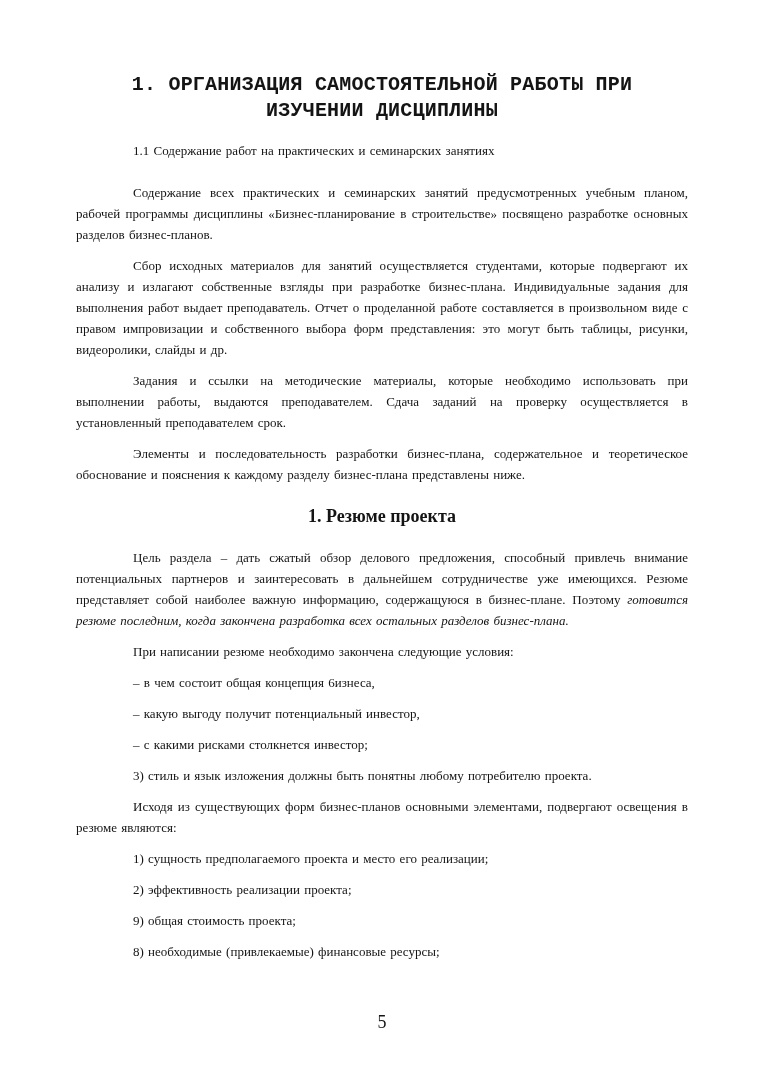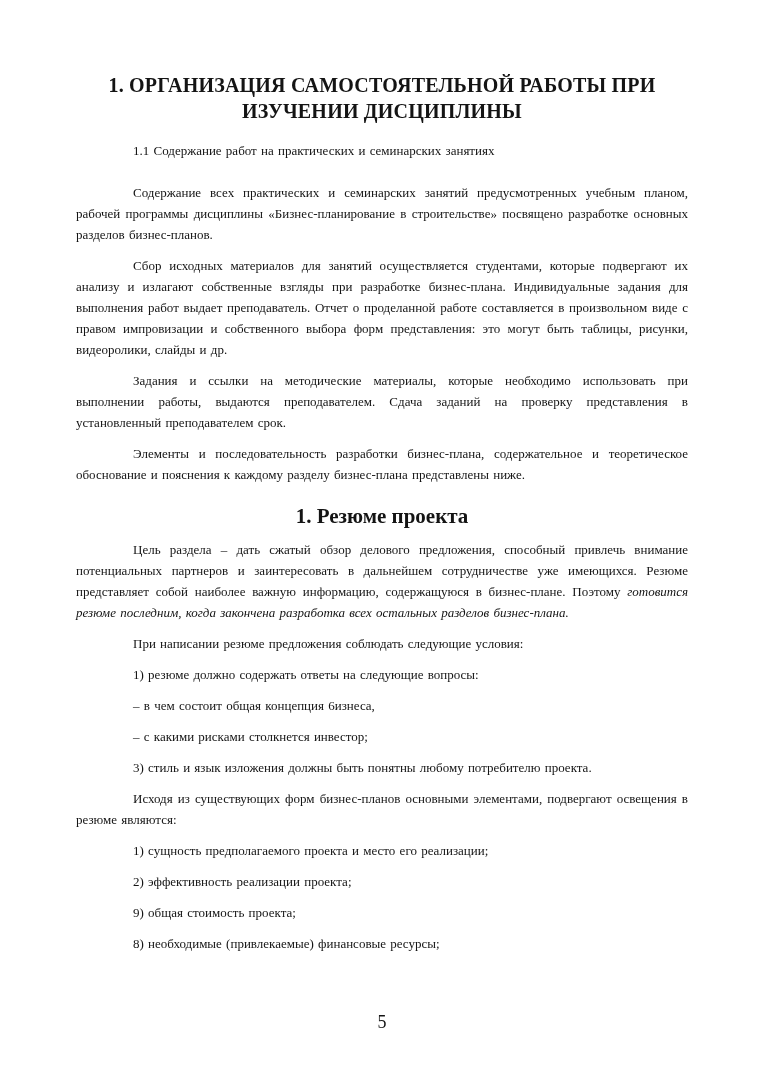--- a/index.html
+++ b/index.html
@@ -18,37 +18,38 @@
     color: #141414;
     overflow: hidden;
   }
   .title {
     margin: 0 0 16px 0;
     font-size: 20px;
     line-height: 26px;
     font-weight: bold;
     text-align: center;
     letter-spacing: 0.2px;
+    font-family: Liberation Mono, monospace;
   }
   .title .tline { display: block; }
   .para {
     margin: 10px;
     font-size: 13px;
     line-height: 21px;
     text-align: justify;
     text-indent: 57px;
     word-spacing: 1px;
   }
   .subheading {
     margin-bottom: 21px;
     text-align: left;
   }
   .section-heading {
-    margin: 21px 0 12px 0;
-    font-size: 21px;
+    margin: 21px 0 20px 0;
+    font-size: 18px;
     line-height: 21px;
     font-weight: bold;
     text-align: center;
     text-indent: 0;
   }
   .italic-run { font-style: italic; }
   .page-footer {
     position: absolute;
     left: 0;
     right: 0;
@@ -65,31 +66,31 @@
 
   <h1 class="title">
     <span class="tline">1. ОРГАНИЗАЦИЯ САМОСТОЯТЕЛЬНОЙ РАБОТЫ ПРИ</span>
     <span class="tline">ИЗУЧЕНИИ ДИСЦИПЛИНЫ</span>
   </h1>
 
   <p class="para subheading">1.1 Содержание работ на практических и семинарских занятиях</p>
 
   <p class="para">Содержание всех практических и семинарских занятий предусмотренных учебным планом, рабочей программы дисциплины «Бизнес-планирование в строительстве» посвящено разработке основных разделов бизнес-планов.</p>
   <p class="para">Сбор исходных материалов для занятий осуществляется студентами, которые подвергают их анализу и излагают собственные взгляды при разработке бизнес-плана. Индивидуальные задания для выполнения работ выдает преподаватель. Отчет о проделанной работе составляется в произвольном виде с правом импровизации и собственного выбора форм представления: это могут быть таблицы, рисунки, видеоролики, слайды и др.</p>
-  <p class="para">Задания и ссылки на методические материалы, которые необходимо использовать при выполнении работы, выдаются преподавателем. Сдача заданий на проверку представления в установленный преподавателем срок.</p>
+  <p class="para">Задания и ссылки на методические материалы, которые необходимо использовать при выполнении работы, выдаются преподавателем. Сдача заданий на проверку осуществляется в установленный преподавателем срок.</p>
   <p class="para">Элементы и последовательность разработки бизнес-плана, содержательное и теоретическое обоснование и пояснения к каждому разделу бизнес-плана представлены ниже.</p>
 
   <h2 class="section-heading">1. Резюме проекта</h2>
 
   <p class="para"><span>Цель раздела – дать сжатый обзор делового предложения, способный привлечь внимание потенциальных партнеров и заинтересовать в дальнейшем сотрудничестве уже имеющихся. Резюме представляет собой наиболее важную информацию, содержащуюся в бизнес-плане. Поэтому</span><span class="italic-run"> готовится резюме последним, когда закончена разработка всех остальных разделов бизнес-плана.</span></p>
 
-  <p class="para">При написании резюме предложения соблюдать следующие условия:</p>
+  <p class="para">При написании резюме необходимо закончена следующие условия:</p>
 
-  <p class="para">1) резюме должно содержать ответы на следующие вопросы:</p>
   <p class="para">– в чем состоит общая концепция 6изнеса,</p>
+  <p class="para">– какую выгоду получит потенциальный инвестор,</p>
   <p class="para">– с какими рисками столкнется инвестор;</p>
   <p class="para">3) стиль и язык изложения должны быть понятны любому потребителю проекта.</p>
 
   <p class="para">Исходя из существующих форм бизнес-планов основными элементами, подвергают освещения в резюме являются:</p>
 
   <p class="para">1) сущность предполагаемого проекта и место его реализации;</p>
   <p class="para">2) эффективность реализации проекта;</p>
   <p class="para">9) общая стоимость проекта;</p>
   <p class="para">8) необходимые (привлекаемые) финансовые ресурсы;</p>
 

